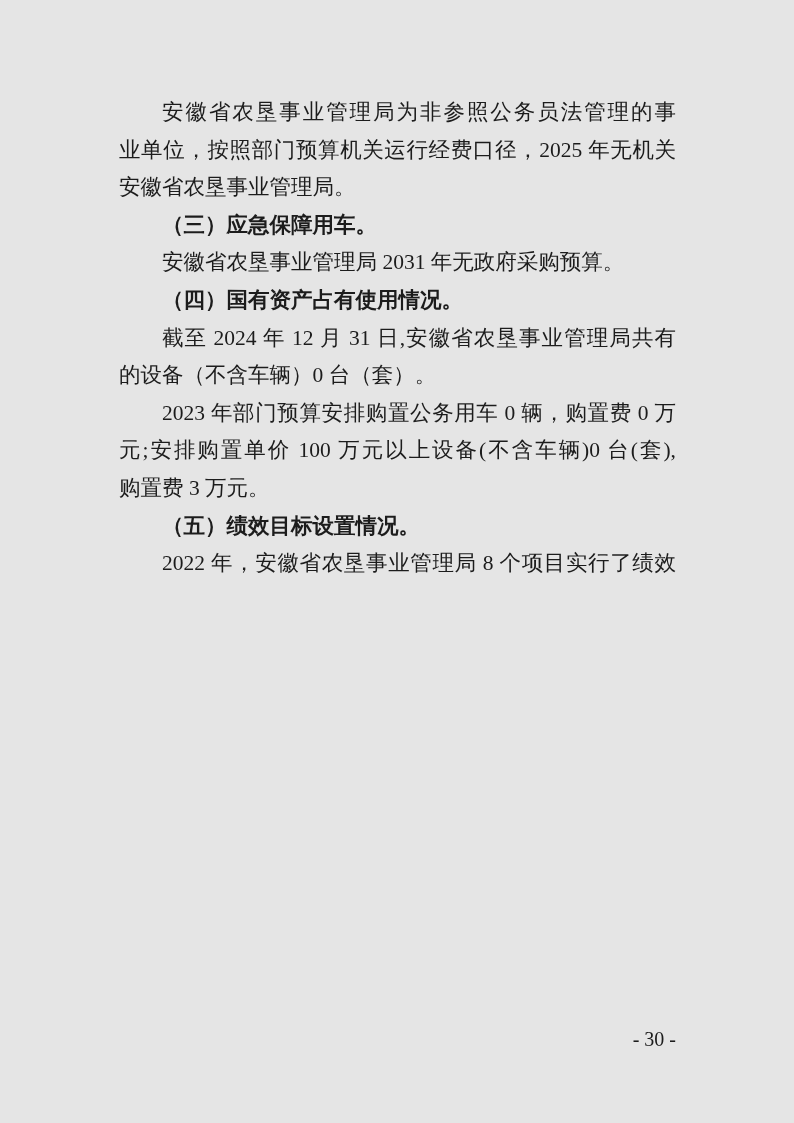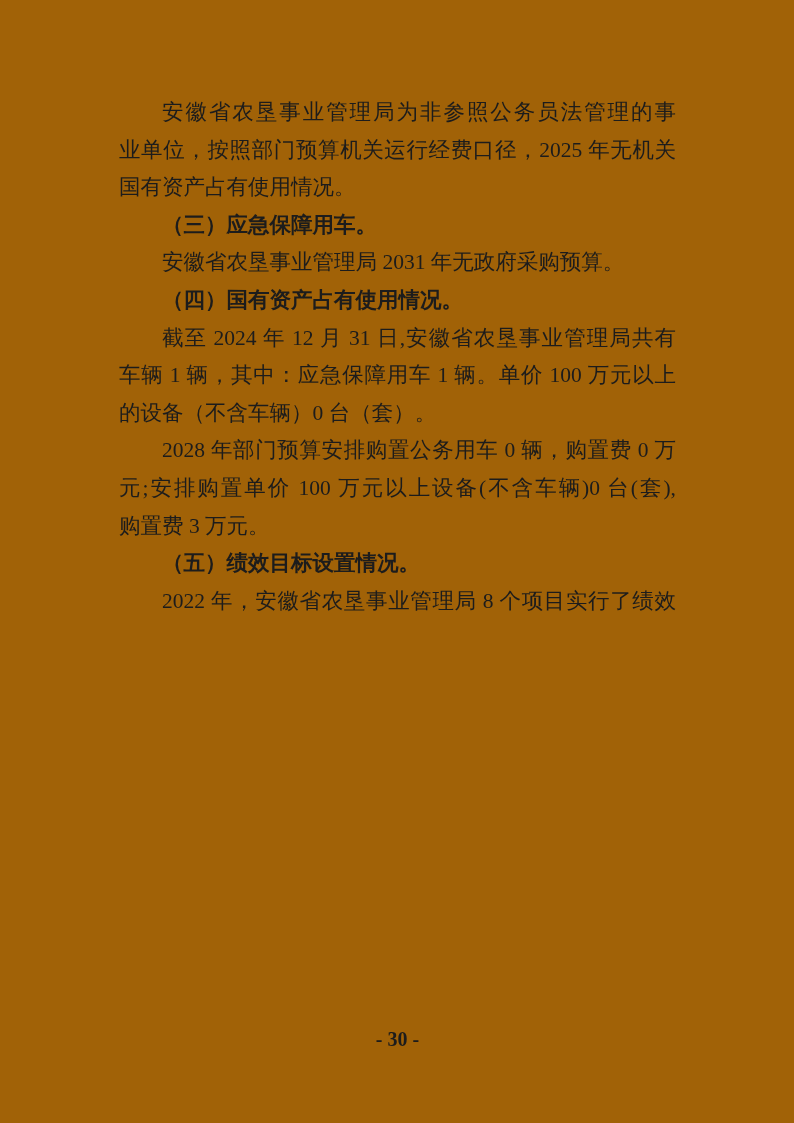--- a/index.html
+++ b/index.html
@@ -4,21 +4,21 @@
 <style>
   html, body {
     margin: 0;
     padding: 0;
     background: #ffffff;
   }
   .page {
     position: relative;
     width: 794px;
     height: 1123px;
-    background: #a16207;
+    background: #e5e5e5;
     overflow: hidden;
     font-family: "Liberation Serif", "DejaVu Serif", serif;
     color: #1c1c1c;
   }
   .content {
     position: absolute;
     left: 119px;
     top: 94px;
     width: 557px;
     font-size: 21.5px;
@@ -42,53 +42,51 @@
     text-indent: 2em;
   }
   .para.heading .line {
     font-weight: bold;
   }
   .footer {
     position: absolute;
     left: 119px;
     top: 1028px;
     width: 557px;
-    text-align: center;
+    text-align: right;
     font-size: 20px;
     line-height: 22px;
     color: #1c1c1c;
-    font-weight: bold;
   }
 </style>
 </head>
 <body>
 
 <div class="page">
   <main class="content">
       <div class="para body">
         <div class="line first fill">安徽省农垦事业管理局为非参照公务员法管理的事</div>
         <div class="line fill">业单位，按照部门预算机关运行经费口径，2025 年无机关</div>
-        <div class="line">国有资产占有使用情况。</div>
+        <div class="line">安徽省农垦事业管理局。</div>
       </div>
       <div class="para heading">
         <div class="line first">（三）应急保障用车。</div>
       </div>
       <div class="para body">
         <div class="line first">安徽省农垦事业管理局 2031 年无政府采购预算。</div>
       </div>
       <div class="para heading">
         <div class="line first">（四）国有资产占有使用情况。</div>
       </div>
       <div class="para body">
         <div class="line first fill">截至 2024 年 12 月 31 日,安徽省农垦事业管理局共有</div>
-        <div class="line fill">车辆 1 辆，其中：应急保障用车 1 辆。单价 100 万元以上</div>
         <div class="line">的设备（不含车辆）0 台（套）。</div>
       </div>
       <div class="para body">
-        <div class="line first fill">2028 年部门预算安排购置公务用车 0 辆，购置费 0 万</div>
+        <div class="line first fill">2023 年部门预算安排购置公务用车 0 辆，购置费 0 万</div>
         <div class="line fill">元;安排购置单价 100 万元以上设备(不含车辆)0 台(套),</div>
         <div class="line">购置费 3 万元。</div>
       </div>
       <div class="para heading">
         <div class="line first">（五）绩效目标设置情况。</div>
       </div>
       <div class="para body">
         <div class="line first fill">2022 年，安徽省农垦事业管理局 8 个项目实行了绩效</div>
       </div>
     </main>

